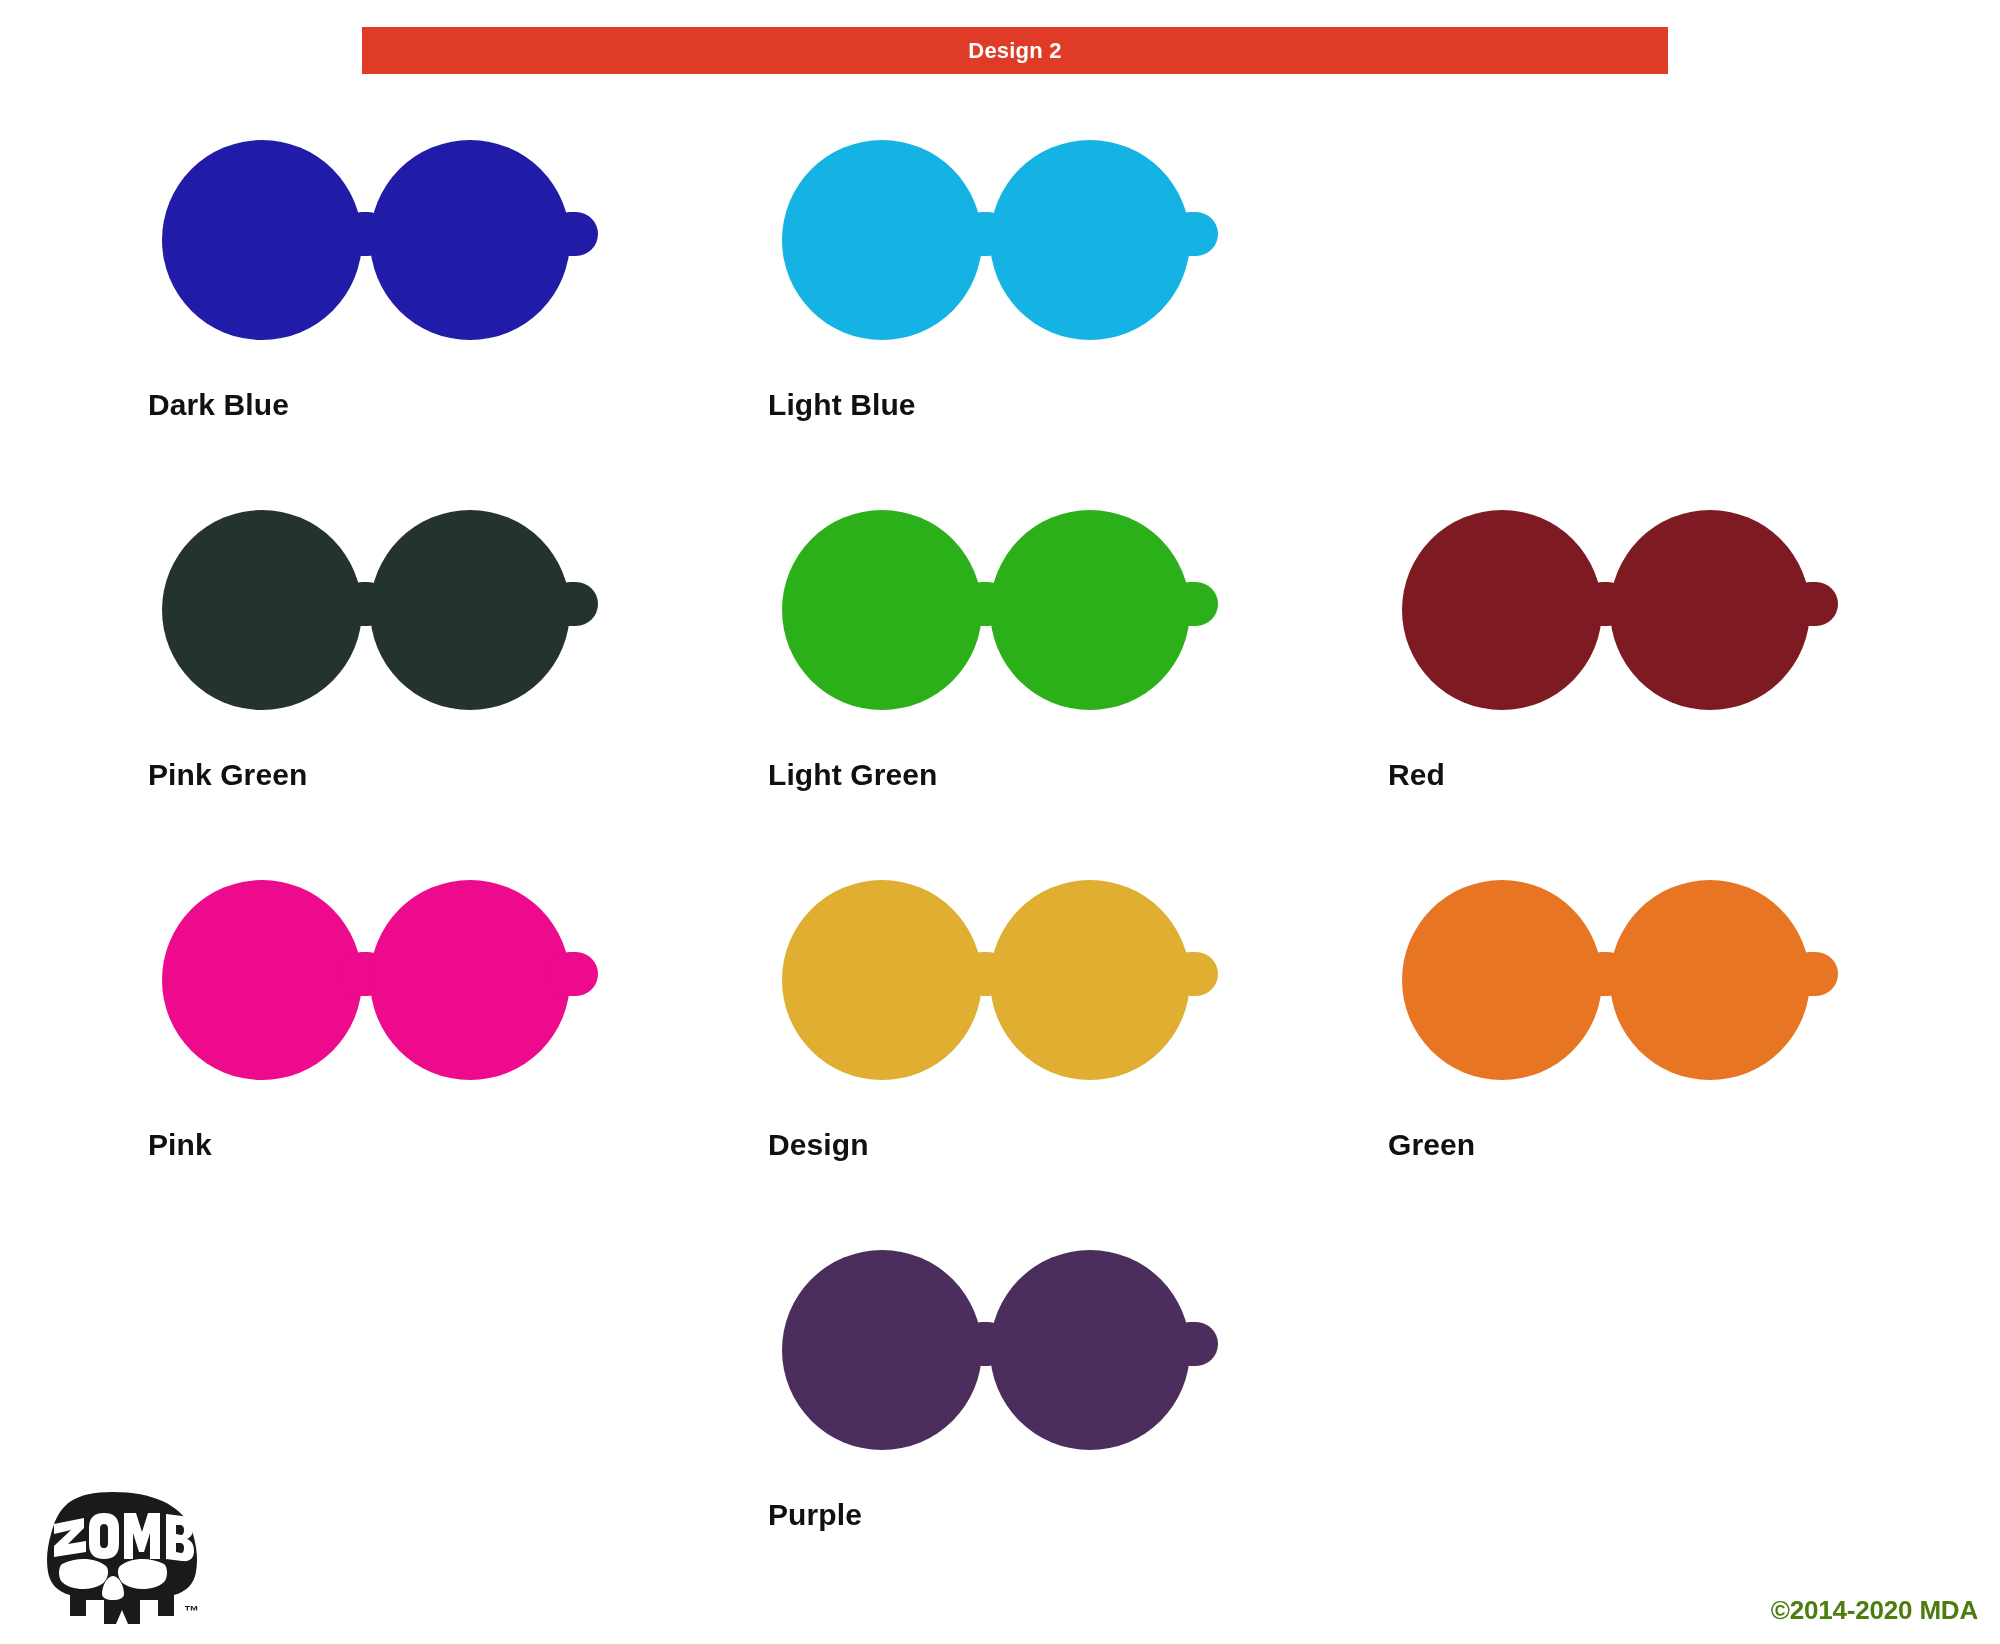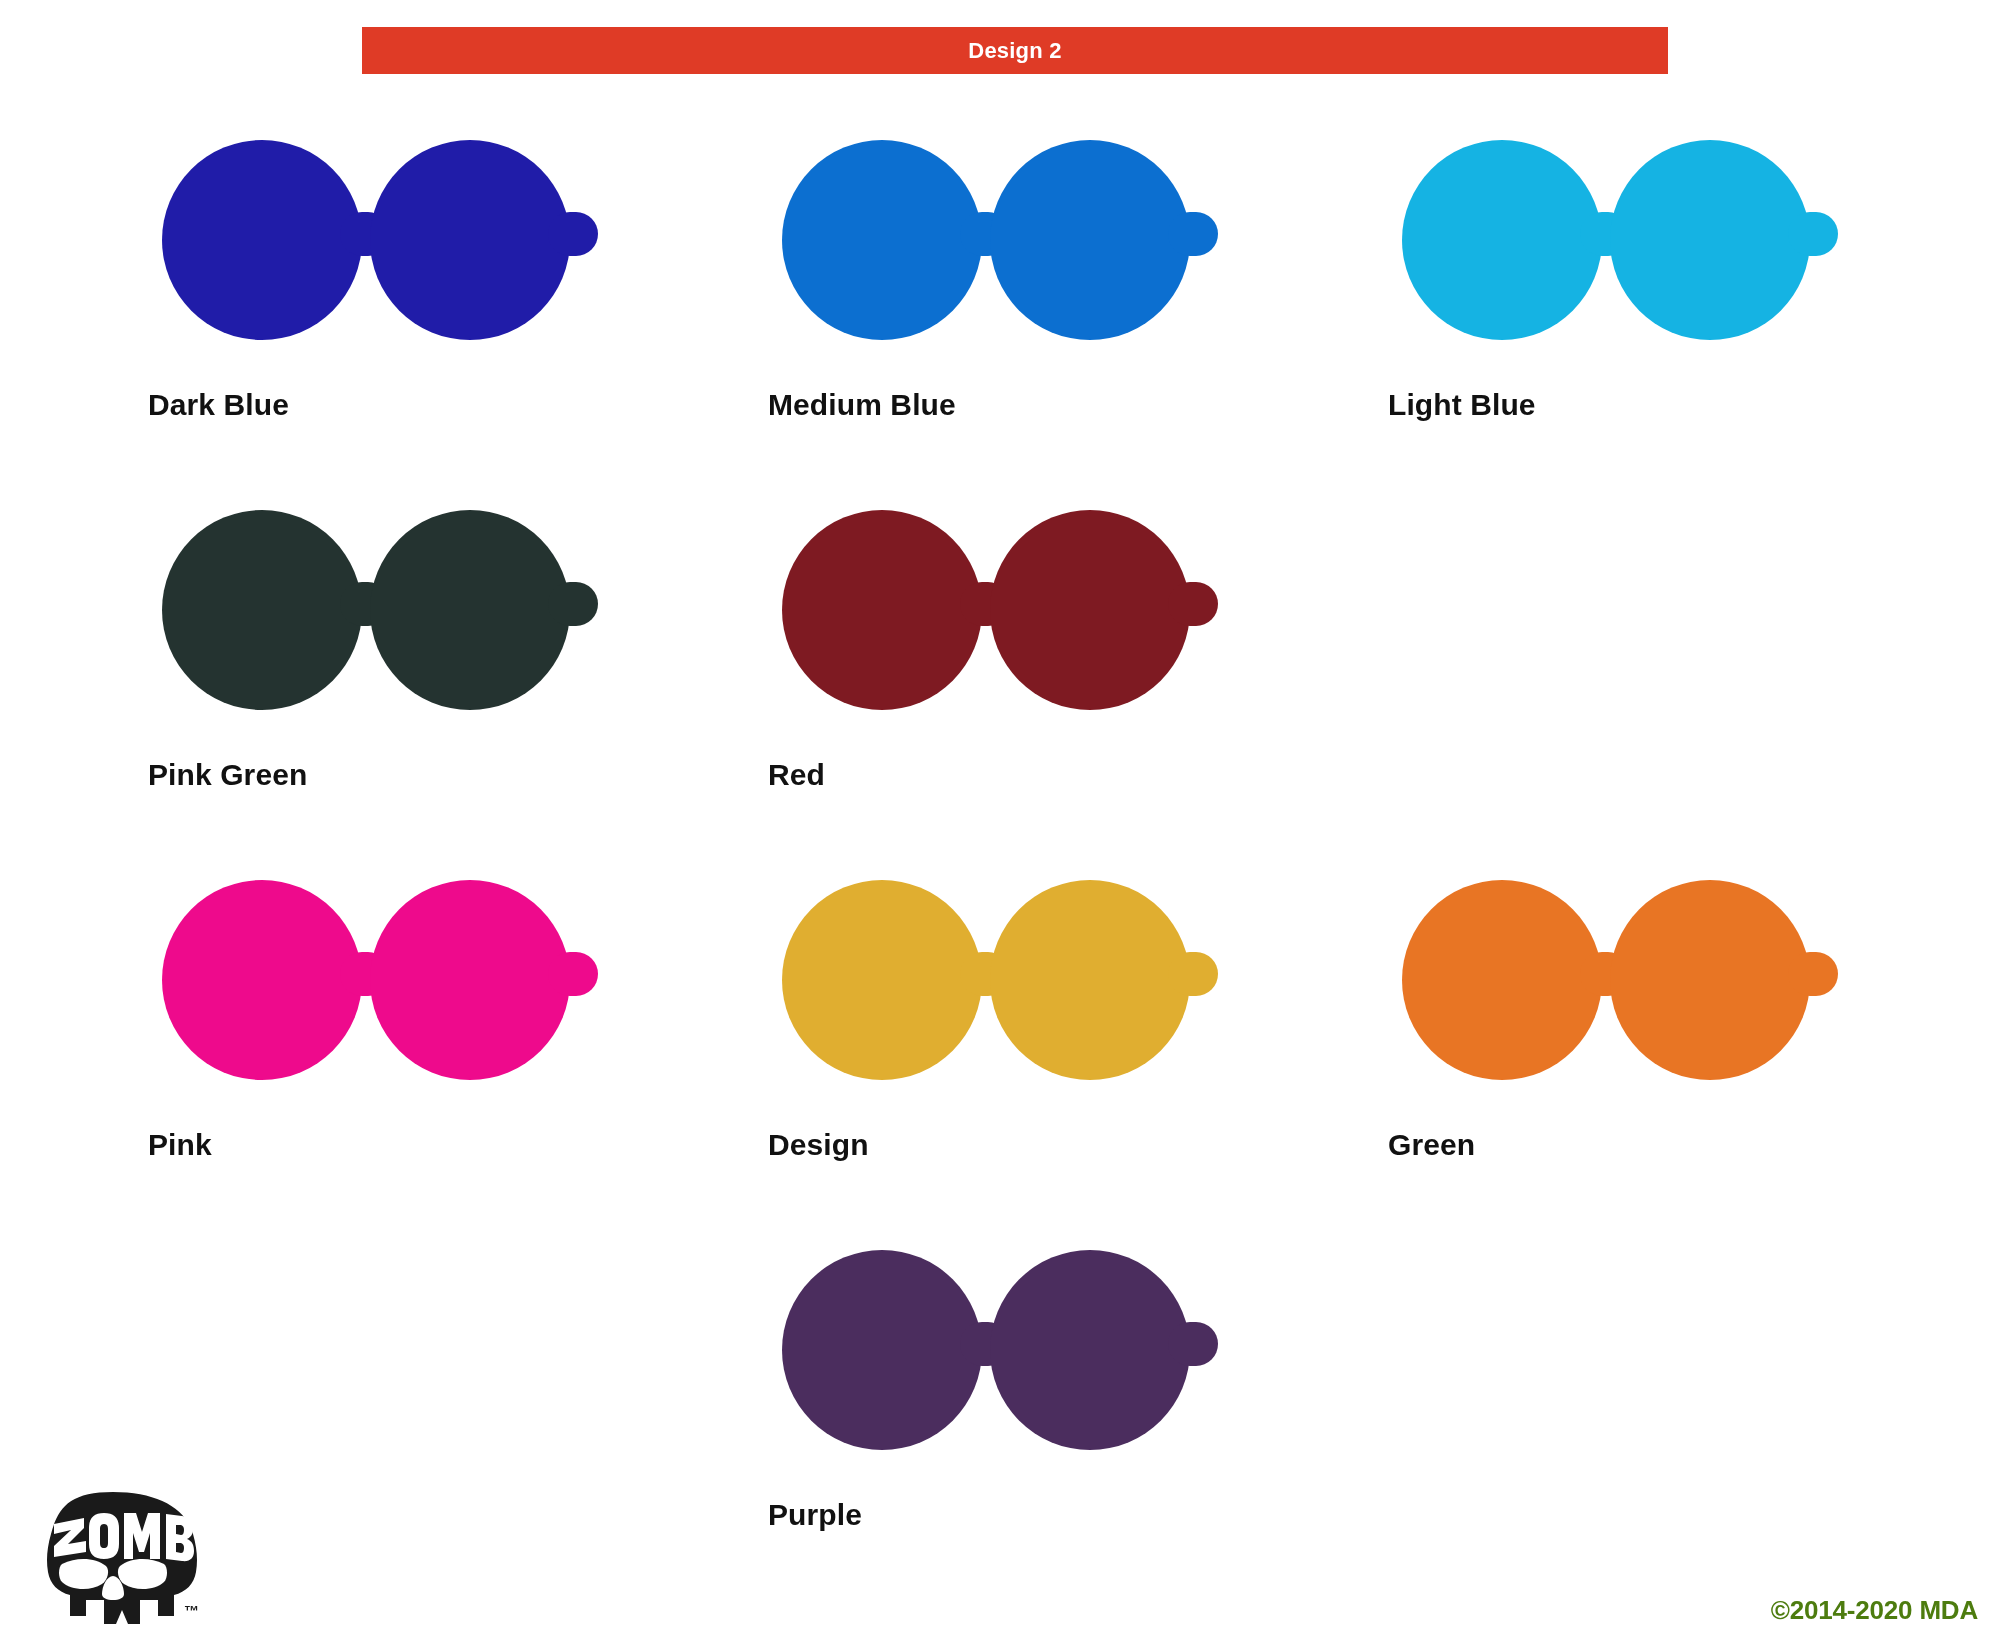--- a/index.html
+++ b/index.html
@@ -139,33 +139,20 @@
           <span class="tab" style="background: rgb(32, 28, 168);"></span>
         </div>
         <div class="shape shape-b">
           <span class="disc" style="background: rgb(32, 28, 168);"></span>
           <span class="tab" style="background: rgb(32, 28, 168);"></span>
         </div>
       </div>
       <div class="swatch-label">Dark Blue</div>
     </div>
 
-    <div class="swatch col-2">
-      <div class="pair">
-        <div class="shape shape-a">
-          <span class="disc" style="background: rgb(12, 111, 208);"></span>
-          <span class="tab" style="background: rgb(12, 111, 208);"></span>
-        </div>
-        <div class="shape shape-b">
-          <span class="disc" style="background: rgb(12, 111, 208);"></span>
-          <span class="tab" style="background: rgb(12, 111, 208);"></span>
-        </div>
-      </div>
-      <div class="swatch-label">Medium Blue</div>
-    </div>
 
     <div class="swatch col-3">
       <div class="pair">
         <div class="shape shape-a">
           <span class="disc" style="background: rgb(21, 179, 227);"></span>
           <span class="tab" style="background: rgb(21, 179, 227);"></span>
         </div>
         <div class="shape shape-b">
           <span class="disc" style="background: rgb(21, 179, 227);"></span>
           <span class="tab" style="background: rgb(21, 179, 227);"></span>
@@ -183,20 +170,33 @@
           <span class="tab" style="background: rgb(36, 51, 48);"></span>
         </div>
         <div class="shape shape-b">
           <span class="disc" style="background: rgb(36, 51, 48);"></span>
           <span class="tab" style="background: rgb(36, 51, 48);"></span>
         </div>
       </div>
       <div class="swatch-label">Pink Green</div>
     </div>
 
+    <div class="swatch col-2">
+      <div class="pair">
+        <div class="shape shape-a">
+          <span class="disc" style="background: rgb(44, 176, 26);"></span>
+          <span class="tab" style="background: rgb(44, 176, 26);"></span>
+        </div>
+        <div class="shape shape-b">
+          <span class="disc" style="background: rgb(44, 176, 26);"></span>
+          <span class="tab" style="background: rgb(44, 176, 26);"></span>
+        </div>
+      </div>
+      <div class="swatch-label">Light Green</div>
+    </div>
 
     <div class="swatch col-3">
       <div class="pair">
         <div class="shape shape-a">
           <span class="disc" style="background: rgb(126, 26, 34);"></span>
           <span class="tab" style="background: rgb(126, 26, 34);"></span>
         </div>
         <div class="shape shape-b">
           <span class="disc" style="background: rgb(126, 26, 34);"></span>
           <span class="tab" style="background: rgb(126, 26, 34);"></span>

